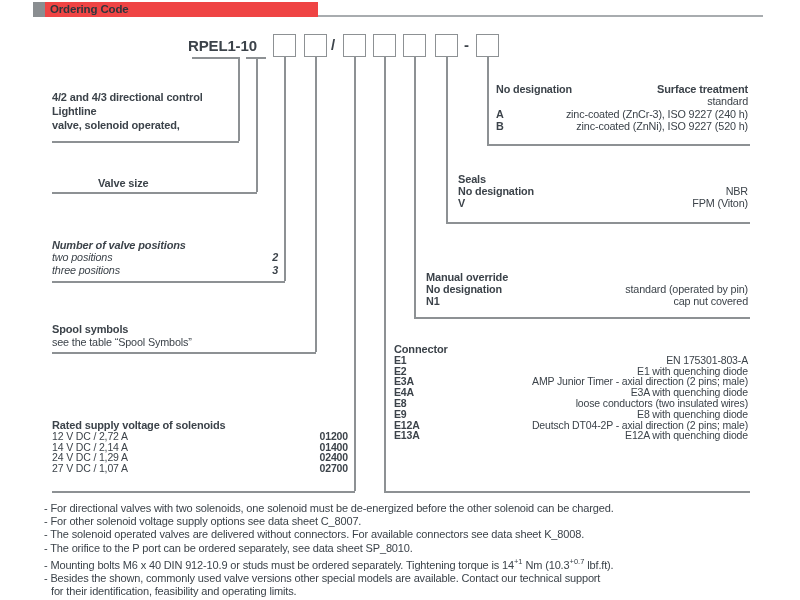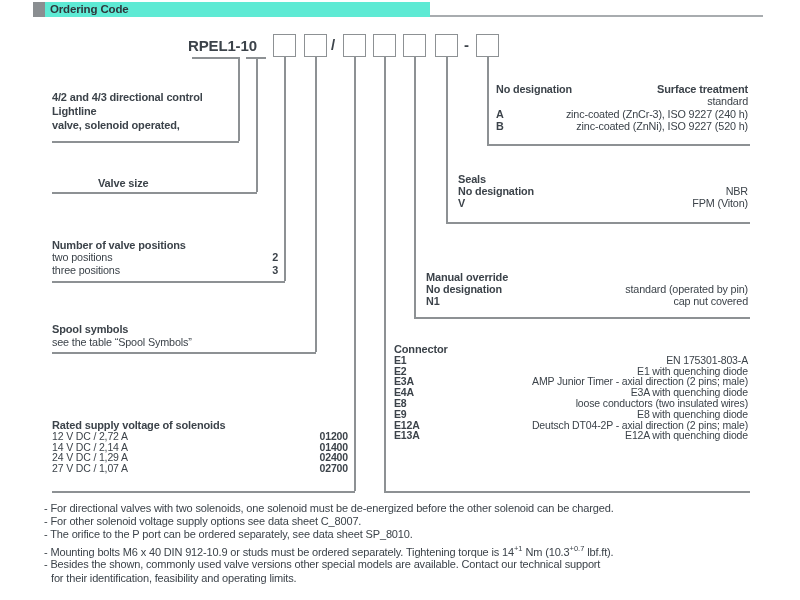--- a/index.html
+++ b/index.html
@@ -1,21 +1,21 @@
 <!DOCTYPE html>
 <html><head>
 <meta charset="utf-8">
 <style>
   html,body{margin:0;padding:0;background:#ffffff;}
   #page{position:relative;width:800px;height:600px;background:#ffffff;overflow:hidden;
         font-family:"Liberation Sans","DejaVu Sans",sans-serif;color:#3c434a;letter-spacing:-0.15px;}
 
   
   .hdr-line{position:absolute;background:#a8acaf;}
-  .hdr-bar{position:absolute;left:33px;top:2px;width:397px;height:15px;background:#5eead4;}
+  .hdr-bar{position:absolute;left:33px;top:2px;width:285px;height:15px;background:#ef4444;}
   .hdr-sq{position:absolute;left:0;top:0;width:12px;height:15px;background:#8a8e91;}
   .hdr-title{position:absolute;left:17px;top:1px;font-size:11.5px;font-weight:bold;color:#2f363c;white-space:nowrap;}
 
   
   .code-prefix{position:absolute;left:188px;top:37px;font-size:15px;font-weight:bold;color:#3c434a;white-space:nowrap;}
   .code-box{position:absolute;top:34px;width:23px;height:23px;border:1.5px solid #8d9194;box-sizing:border-box;background:#fff;}
   .code-sep{position:absolute;top:36px;font-size:15px;font-weight:bold;color:#3c434a;}
 
   
   .hl{position:absolute;height:1.5px;background:#8d9194;}
@@ -88,21 +88,21 @@
   <div class="sec bold-lines" style="left:52px;top:90px;width:195px;">
     <div>4/2 and 4/3 directional control</div>
     <div>Lightline</div>
     <div>valve, solenoid operated,</div>
   </div>
 
   <div class="sec" style="left:52px;top:177px;margin-left:46px;">
     <div class="ttl">Valve size</div>
   </div>
 
-  <div class="sec" style="left:52px;top:239px;width:226px;line-height:12.3px;">
+  <div class="sec" style="left:52px;top:239px;width:226px;line-height:12.3px;font-style:italic;">
     <div class="ttl">Number of valve positions</div>
     <div class="row">
       <span>two positions</span>
       <span class="val">2</span>
     </div>
     <div class="row">
       <span>three positions</span>
       <span class="val">3</span>
     </div>
   </div>
@@ -207,19 +207,20 @@
     </div>
     <div class="row">
       <span class="code">E13A</span>
       <span class="lbl">E12A with quenching diode</span>
     </div>
   </div>
 
   <div class="notes">
     <div>- For directional valves with two solenoids, one solenoid must be de-energized before the other solenoid can be charged.</div>
     <div>- For other solenoid voltage supply options see data sheet C_8007.</div>
+    <div>- The solenoid operated valves are delivered without connectors. For available connectors see data sheet K_8008.</div>
     <div>- The orifice to the P port can be ordered separately, see data sheet SP_8010.</div>
     <div><span>- Mounting bolts M6 x 40 DIN 912-10.9 or studs must be ordered separately. Tightening torque is 14</span><sup>+1</sup><span> Nm (10.3</span><sup>+0.7</sup><span> lbf.ft).</span></div>
     <div>- Besides the shown, commonly used valve versions other special models are available. Contact our technical support</div>
     <div class="cont">for their identification, feasibility and operating limits.</div>
   </div>
 
 </div>
 
 </body></html>

